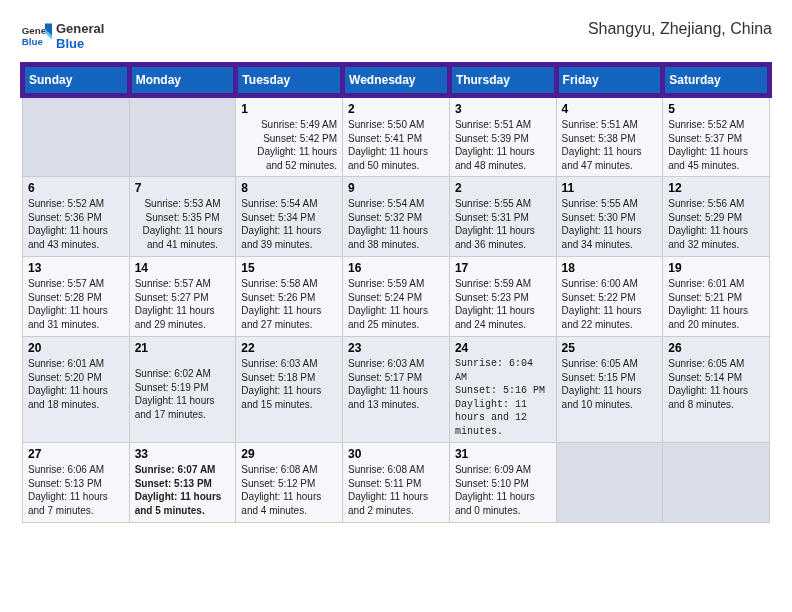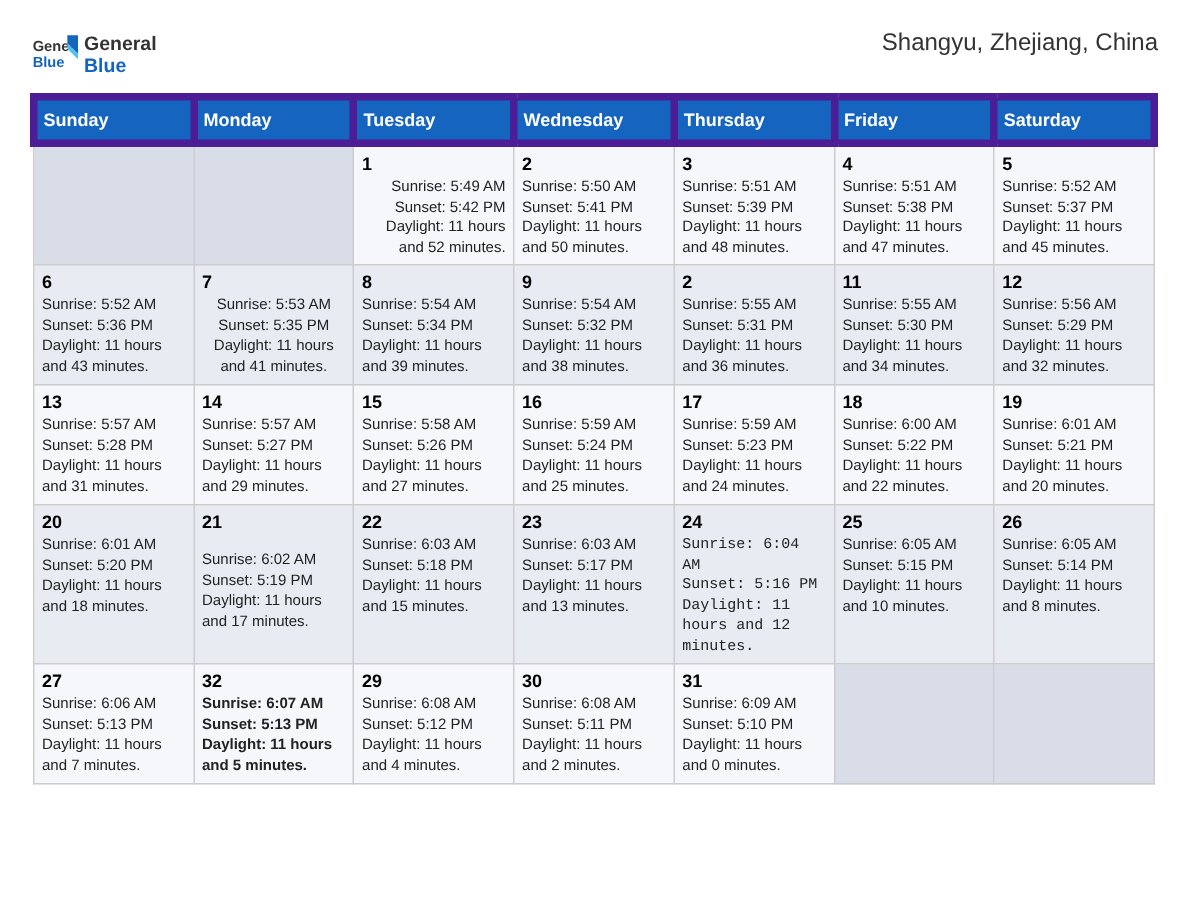--- a/index.html
+++ b/index.html
@@ -280,21 +280,21 @@
         </td>
       </tr>
       <tr>
         <td>
           <span class="day-num">27</span>
           <div class="day-info" style="white-space: pre-line;">Sunrise: 6:06 AM
 Sunset: 5:13 PM
 Daylight: 11 hours and 7 minutes.</div>
         </td>
         <td>
-          <span class="day-num">32</span>
+          <span class="day-num">33</span>
           <div class="day-info" style="white-space: pre-line; font-weight: bold;">Sunrise: 6:07 AM
 Sunset: 5:13 PM
 Daylight: 11 hours and 5 minutes.</div>
         </td>
         <td>
           <span class="day-num">29</span>
           <div class="day-info" style="white-space: pre-line;">Sunrise: 6:08 AM
 Sunset: 5:12 PM
 Daylight: 11 hours and 4 minutes.</div>
         </td>

